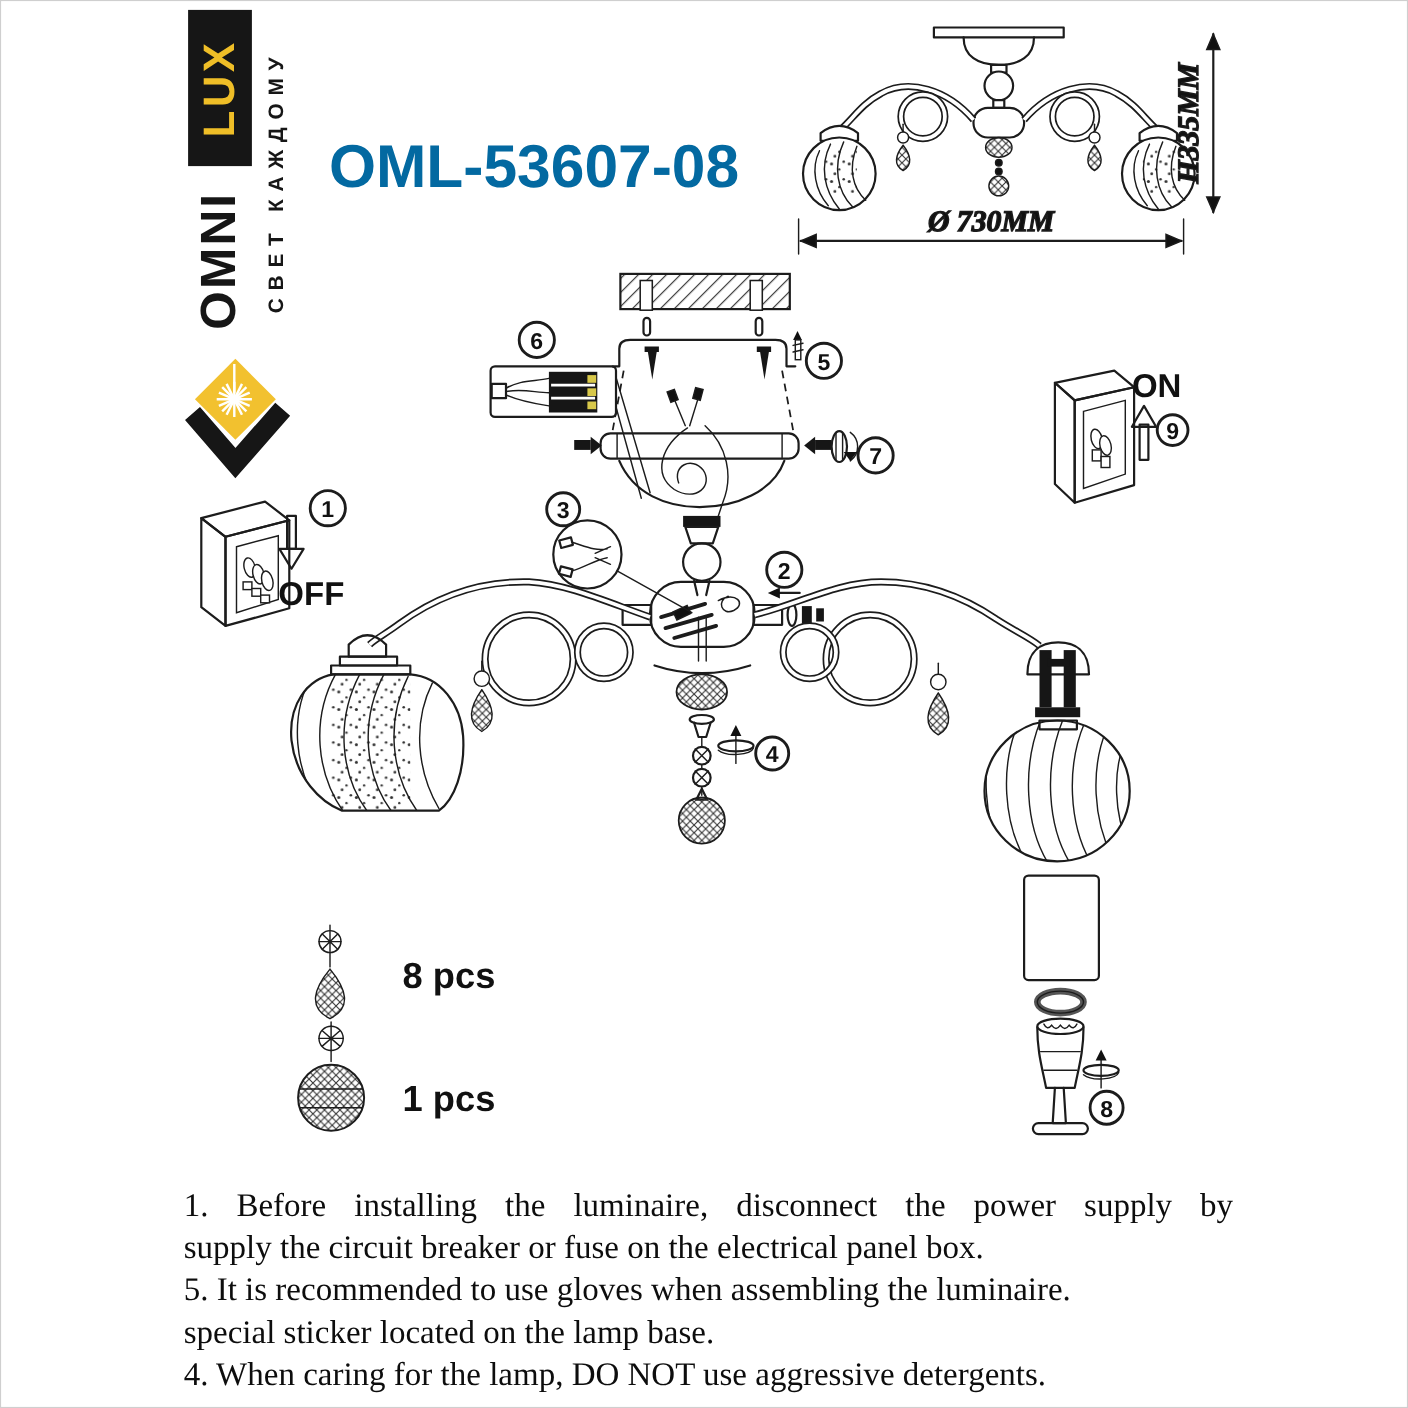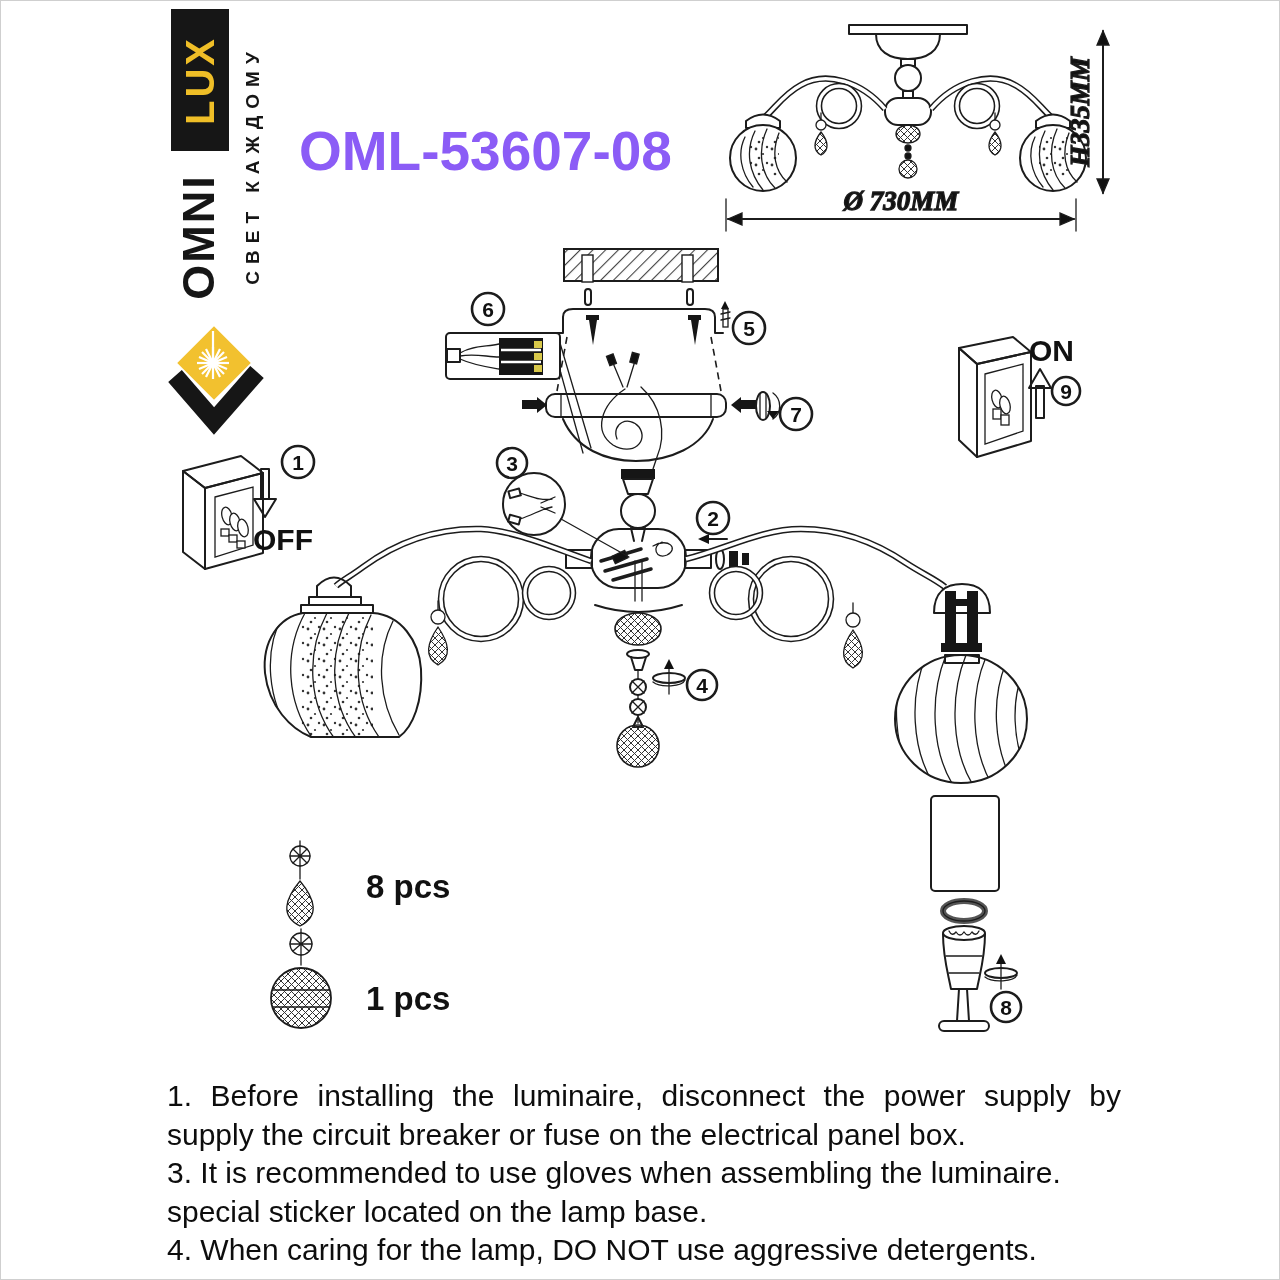--- a/index.html
+++ b/index.html
@@ -13,24 +13,24 @@
   .lux-box span{transform:rotate(-90deg);white-space:nowrap;color:#EFBE27;
                 font-weight:bold;font-size:40px;letter-spacing:3px;}
   .omni-box{left:168px;top:150px;width:60px;height:172px;
             display:flex;align-items:center;justify-content:center;}
   .omni-box span{transform:rotate(-90deg);white-space:nowrap;color:#161616;
                  font-weight:bold;font-size:45px;letter-spacing:2px;}
   .tagline-box{left:234px;top:8px;width:36px;height:312px;
                display:flex;align-items:center;justify-content:center;}
   .tagline-box span{transform:rotate(-90deg);white-space:nowrap;color:#161616;
                     font-weight:bold;font-size:19px;letter-spacing:7px;}
-  .model{left:298px;top:118px;font-size:55px;font-weight:bold;letter-spacing:0px;color:#8b5cf6;}
+  .model{left:298px;top:118px;font-size:55px;font-weight:bold;letter-spacing:0px;color:#0369a1;}
   
   .instructions{left:166px;top:1076px;width:954px;font-size:30px;line-height:38.5px;color:#0d0d0d;}
-  .iline{white-space:normal;}
+  .iline{white-space:normal;font-family:Liberation Serif, serif;}
   .jl{text-align:justify;text-align-last:justify;}
   
   svg .ln{fill:none;stroke:#1c1c1c;stroke-width:2;stroke-linecap:round;stroke-linejoin:round;}
   svg .thin{fill:none;stroke:#1c1c1c;stroke-width:1.3;stroke-linecap:round;}
   svg .dash{fill:none;stroke:#1c1c1c;stroke-width:1.6;stroke-dasharray:7 5;}
   svg .to{fill:none;stroke:#1c1c1c;stroke-width:6.5;}
   svg .ti{fill:none;stroke:#ffffff;stroke-width:3.4;}
   svg .blk{fill:#161616;stroke:none;}
   svg .numc{fill:#fff;stroke:#1c1c1c;stroke-width:2.6;}
   svg text.num{font:bold 21px "Liberation Sans",sans-serif;fill:#111;text-anchor:middle;}
@@ -467,18 +467,18 @@
       <g>
         <circle class="numc" cx="1065" cy="390" r="14"></circle>
           <text class="num" x="1065" y="398">9</text>
       </g>
     </g>
   </svg>
 
   <div class="abs instructions">
     <div class="iline jl">1. Before installing the luminaire, disconnect the power supply by</div>
     <div class="iline">supply the circuit breaker or fuse on the electrical panel box.</div>
-    <div class="iline">3. It is recommended to use gloves when assembling the luminaire.</div>
+    <div class="iline">5. It is recommended to use gloves when assembling the luminaire.</div>
     <div class="iline">special sticker located on the lamp base.</div>
     <div class="iline">4. When caring for the lamp, DO NOT use aggressive detergents.</div>
   </div>
 
 </div>
 
 </body></html>

